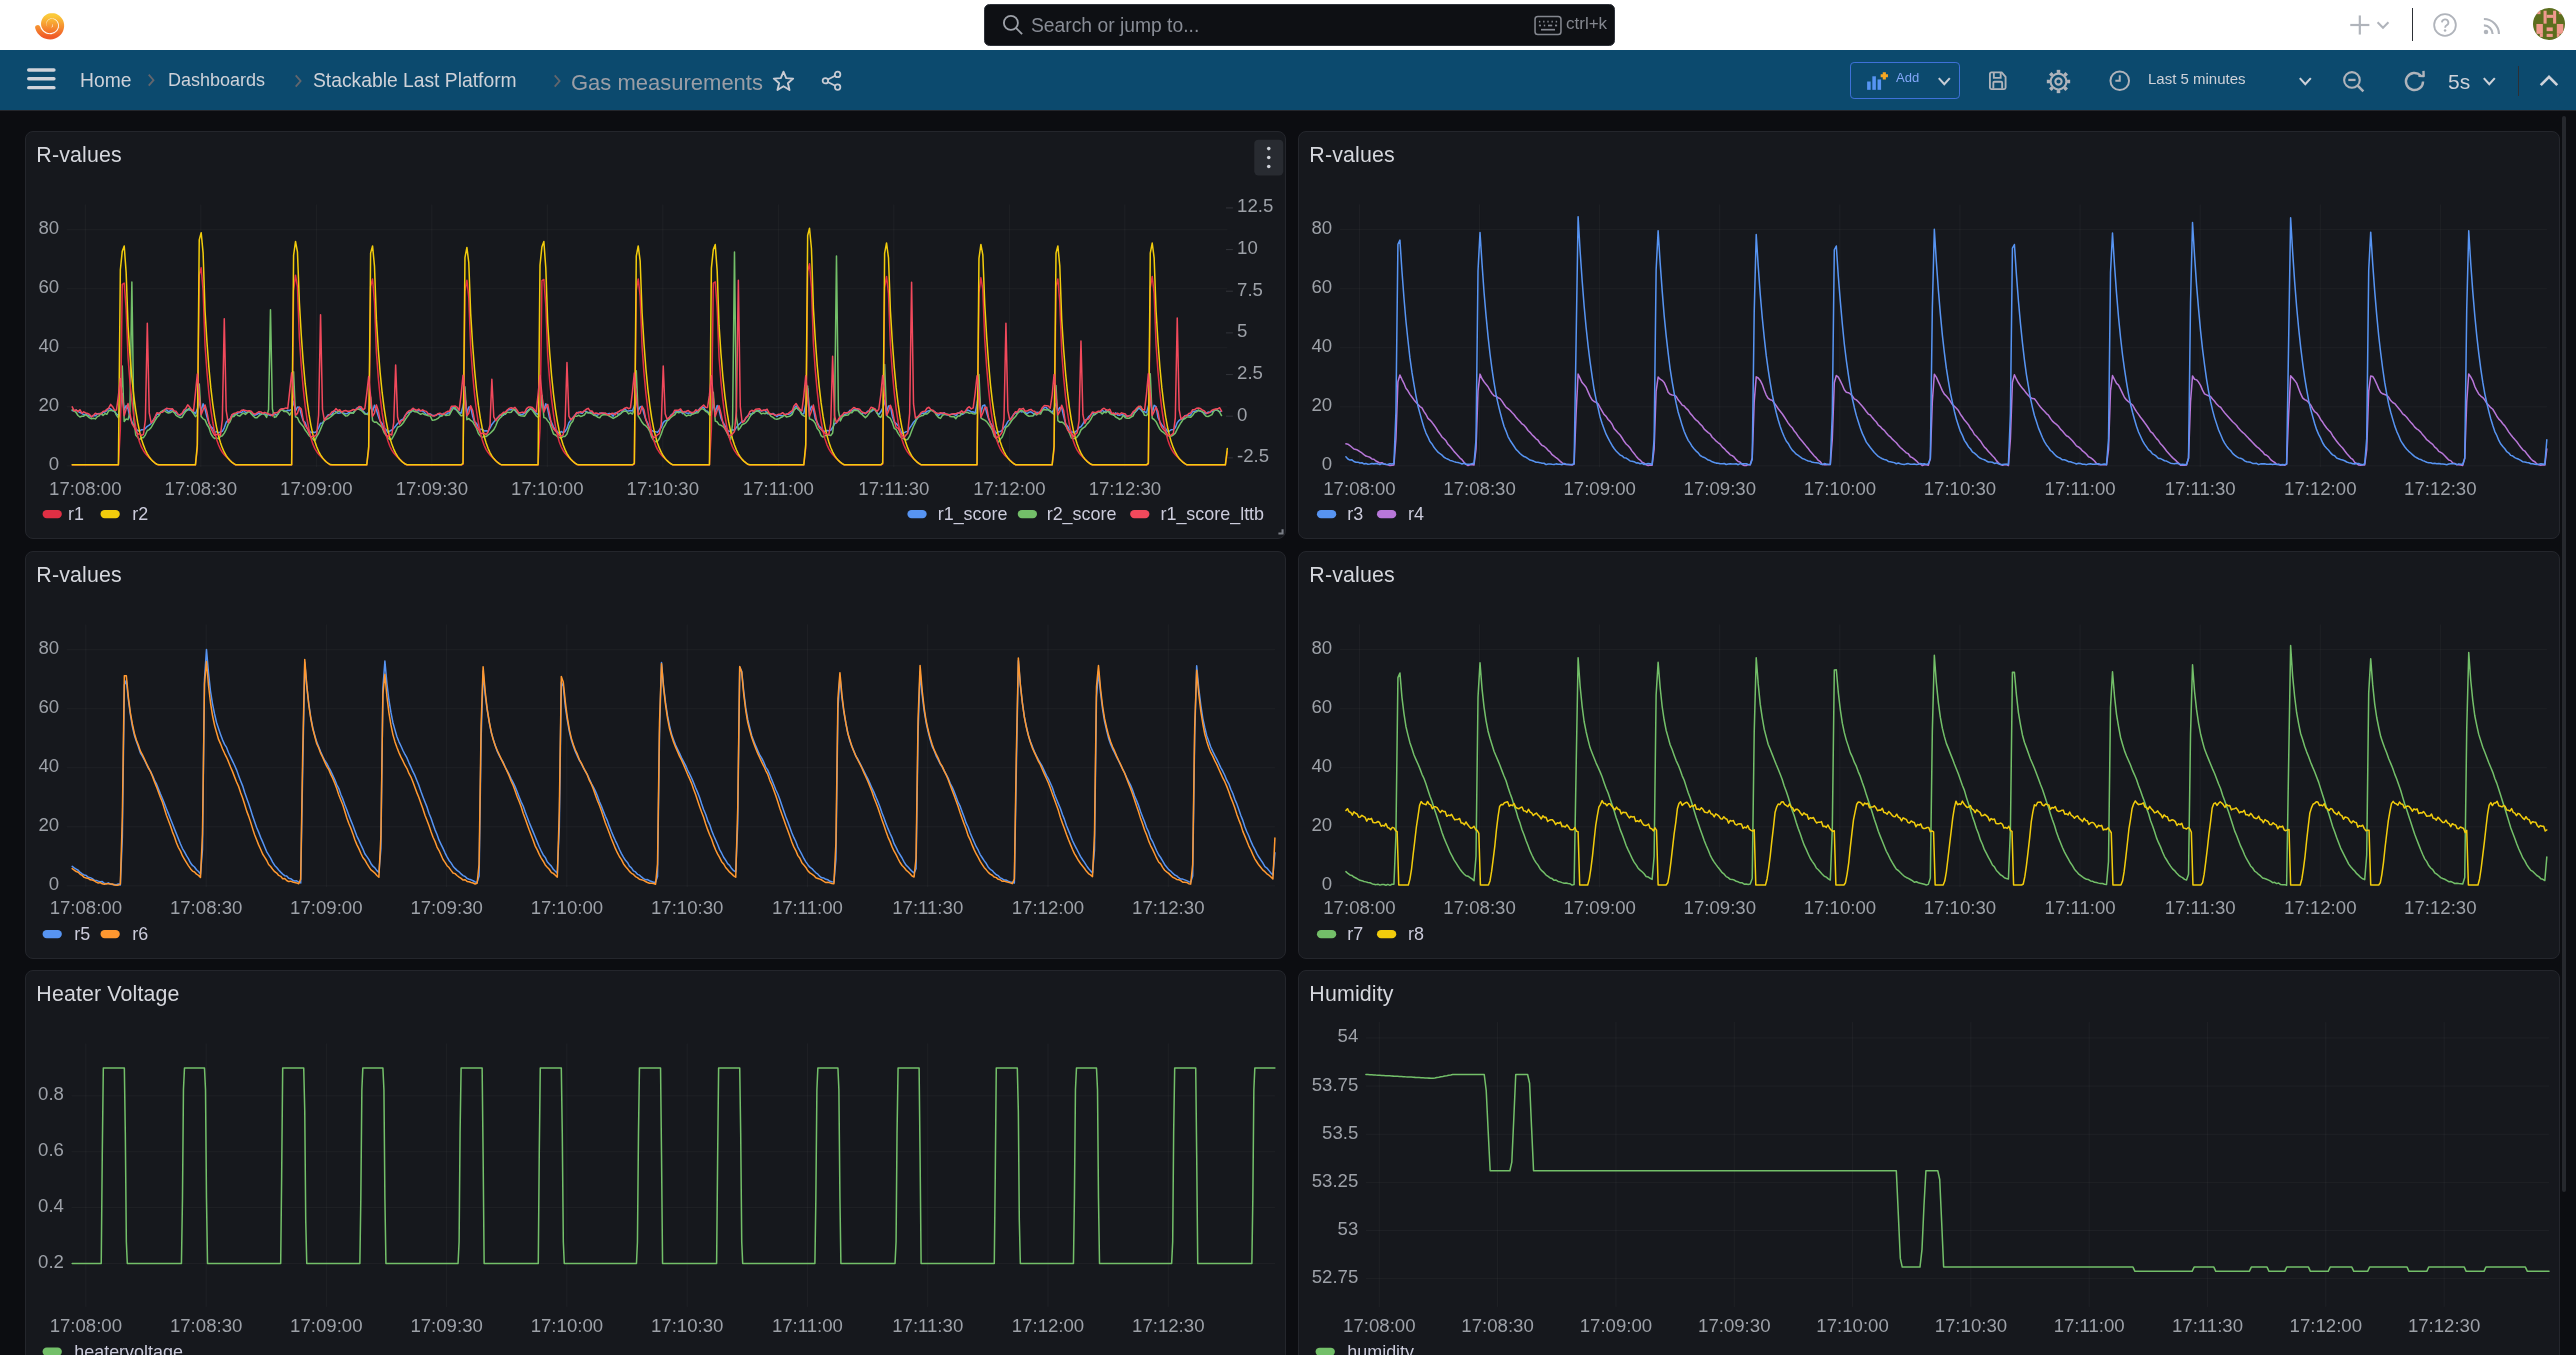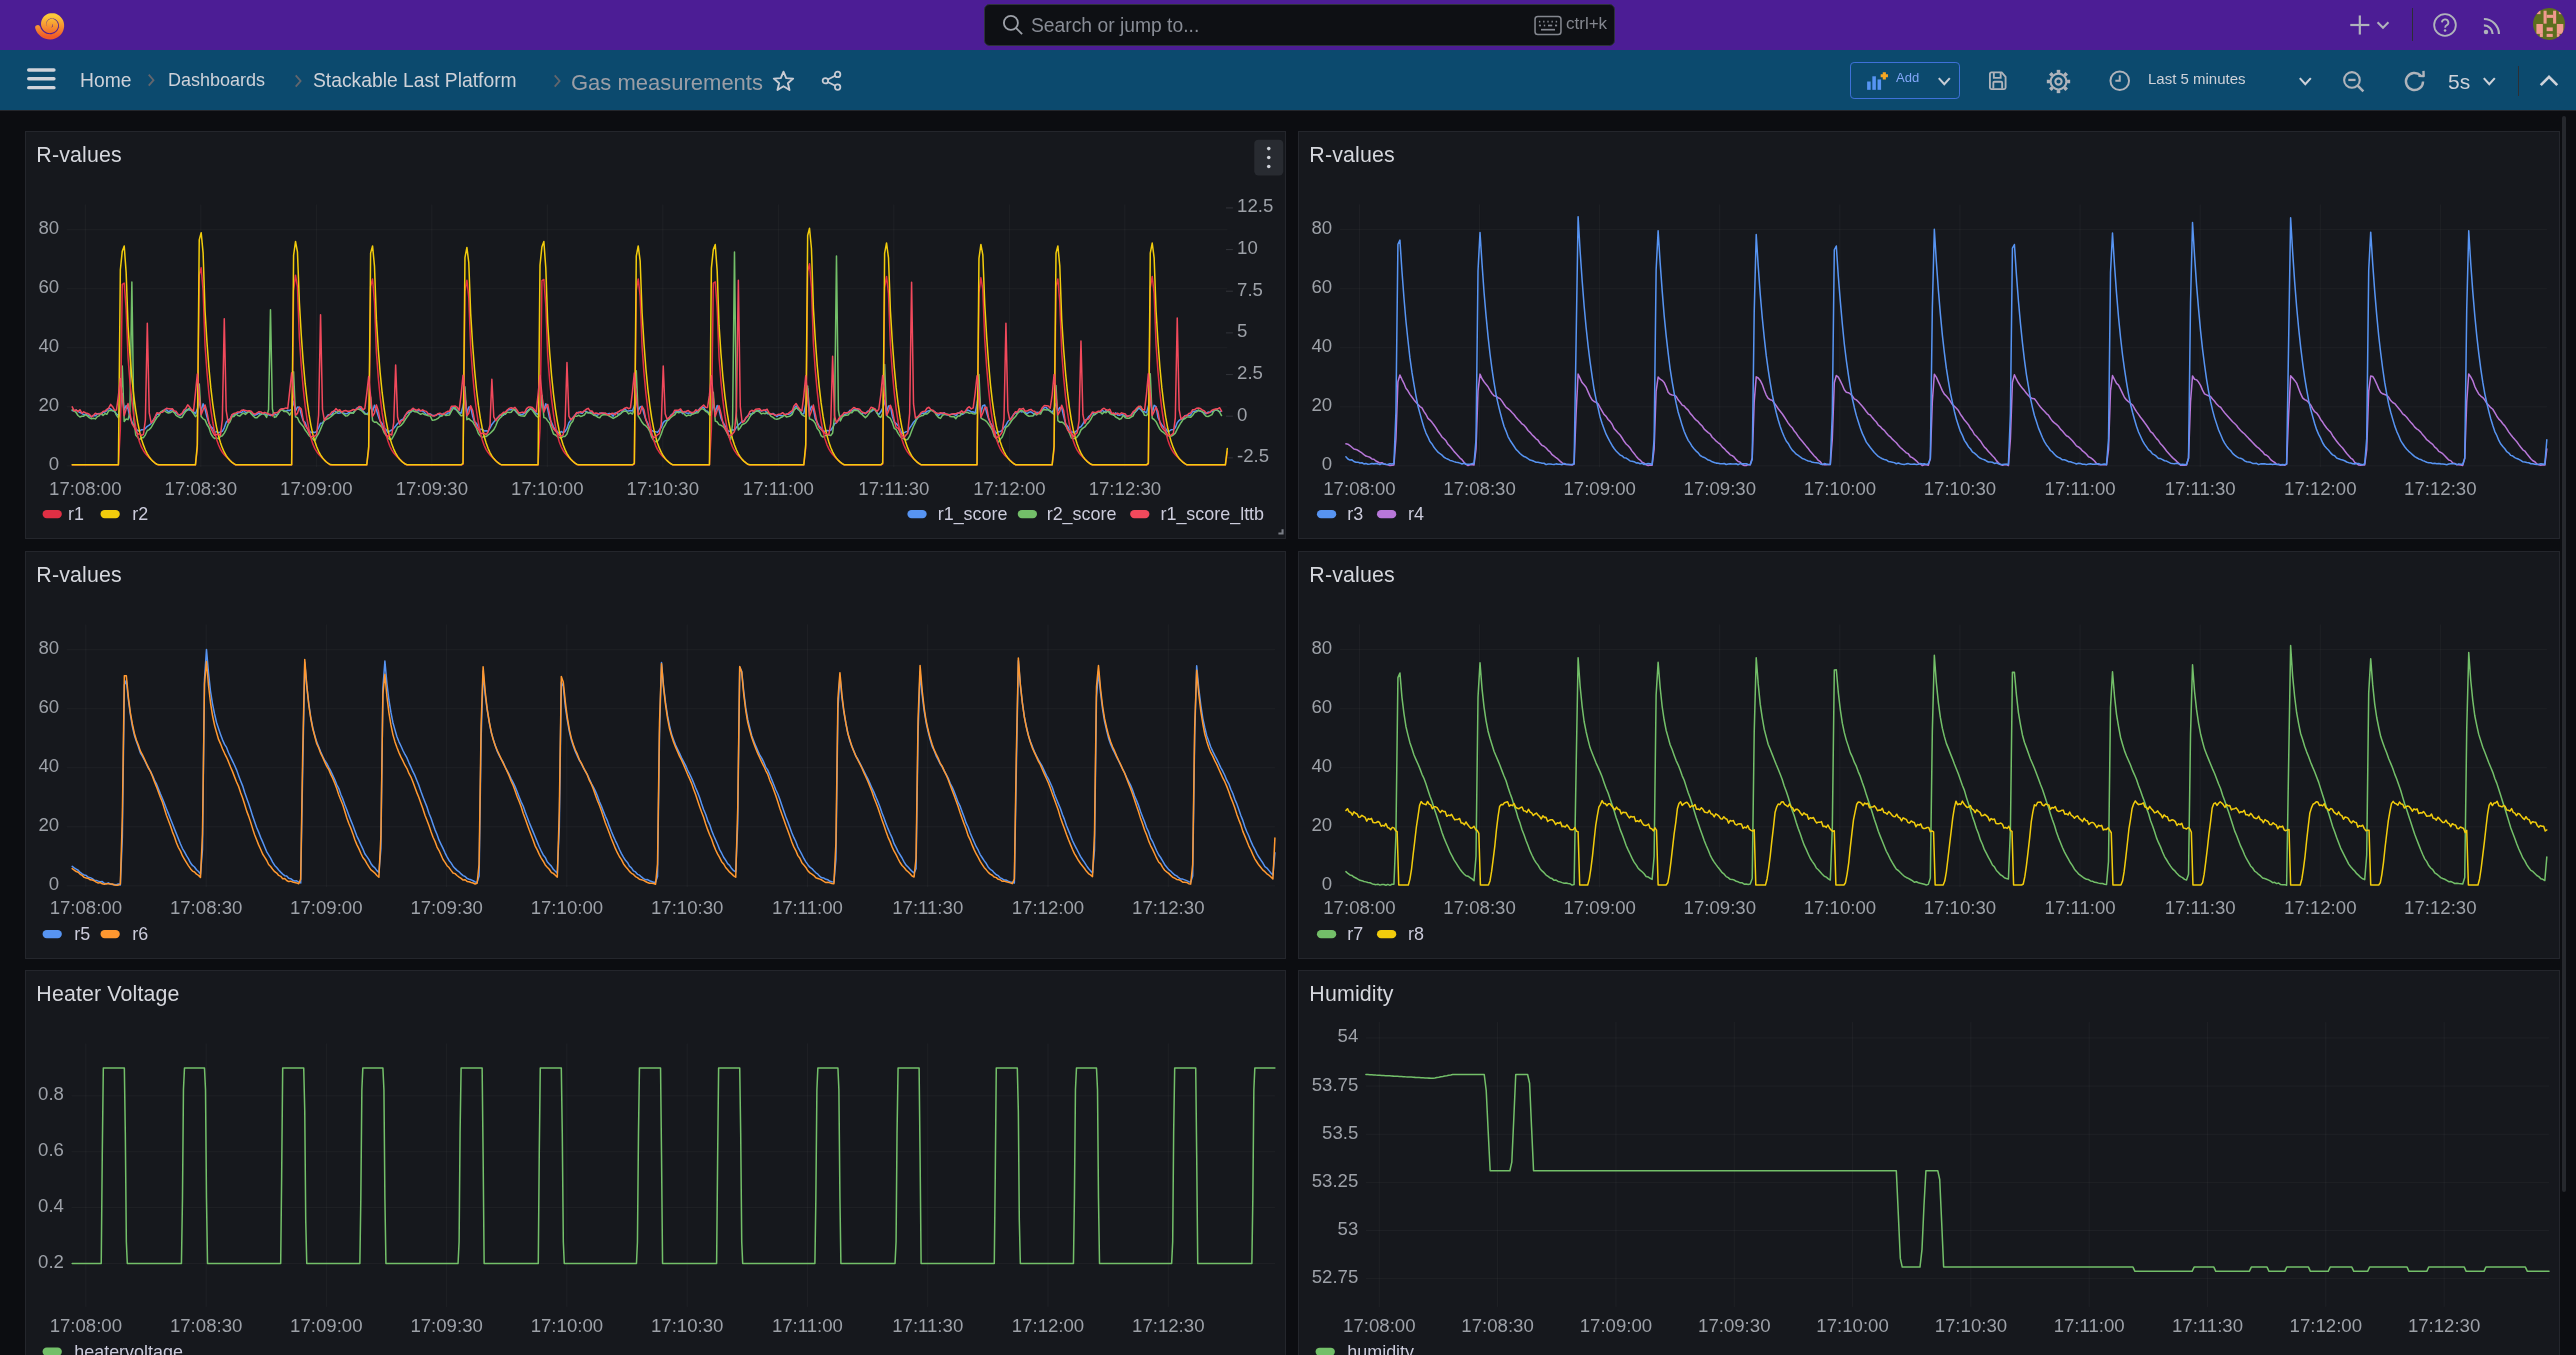--- a/index.html
+++ b/index.html
@@ -1,17 +1,17 @@
 <!DOCTYPE html>
 <html style="font-size:11px"><head><meta charset="utf-8"><style>html,body{margin:0;padding:0;background:#0c0d11;font-family:"Liberation Sans",sans-serif;}
 *{box-sizing:content-box}
-.panel{position:absolute;background:#16181d;border:0.7px solid #24262c;border-radius:0;}
+.panel{position:absolute;background:#16181d;border:0.7px solid #24262c;border-radius:8px;}
 </style></head><body>
 <div style="position:relative;width:2576px;height:1356px;overflow:hidden">
-    <div style="position:absolute;left:0;top:0;width:2576px;height:50px;background:#4c1d95">
+    <div style="position:absolute;left:0;top:0;width:2576px;height:50px;background:#ffffff">
       <svg width="2576" height="50" viewBox="0 0 3734 73" style="position:absolute;left:0;top:0">
 <defs>
           <linearGradient id="glg" x1="0" y1="0" x2="0" y2="1">
 <stop offset="0" stop-color="#fbca3a"></stop>
             <stop offset="1" stop-color="#f05a28"></stop>
           </linearGradient>
         </defs>
 <path d="M59.1 37.1L58.9 36.9L58.6 36.5L58.4 36.2L58.3 35.7L58.2 35.2L58.2 34.7L58.3 34.2L58.5 33.7L58.8 33.1L59.2 32.7L59.7 32.2L60.2 31.9L60.9 31.6L61.6 31.5L62.4 31.4L63.2 31.6L64 31.8L64.8 32.2L65.5 32.7L66.2 33.4L66.7 34.2L67.1 35.1L67.4 36.1L67.5 37.2L67.4 38.3L67.2 39.4L66.7 40.5L66.1 41.5L65.2 42.4L64.2 43.2L63.1 43.8L61.8 44.3L60.5 44.5L59.1 44.6L57.7 44.4L56.2 43.9L54.9 43.2L53.6 42.3L52.5 41.1L51.6 39.8L50.9 38.3L50.4 36.7L50.2 34.9L50.3 33.2L50.7 31.4L51.4 29.7L52.3 28.1L53.6 26.6L55.1 25.3L56.8 24.3L58.7 23.5L60.7 23.1L62.8 23L64.9 23.2L67.1 23.8L69.1 24.7L70.9 26L72.6 27.6L74 29.4L75.2 31.5L75.9 33.8L76.3 36.2L76.3 38.7L75.9 41.2L75.1 43.7L73.9 46L72.3 48.1L70.3 50L68.1 51.5L65.6 52.7L62.9 53.4L60 53.8L57.1 53.6L54.3 53L51.5 51.9L48.9 50.4L46.6 48.4L44.5 46.1L42.9 43.4L41.7 40.5" stroke="url(#glg)" stroke-width="7.6" fill="none" stroke-linecap="round"></path>
 </svg>
       <div style="position:absolute;left:984px;top:4.1px;width:629px;height:40px;background:#0e1014;border:0.7px solid #2e323a;border-radius:5.5px"></div>

